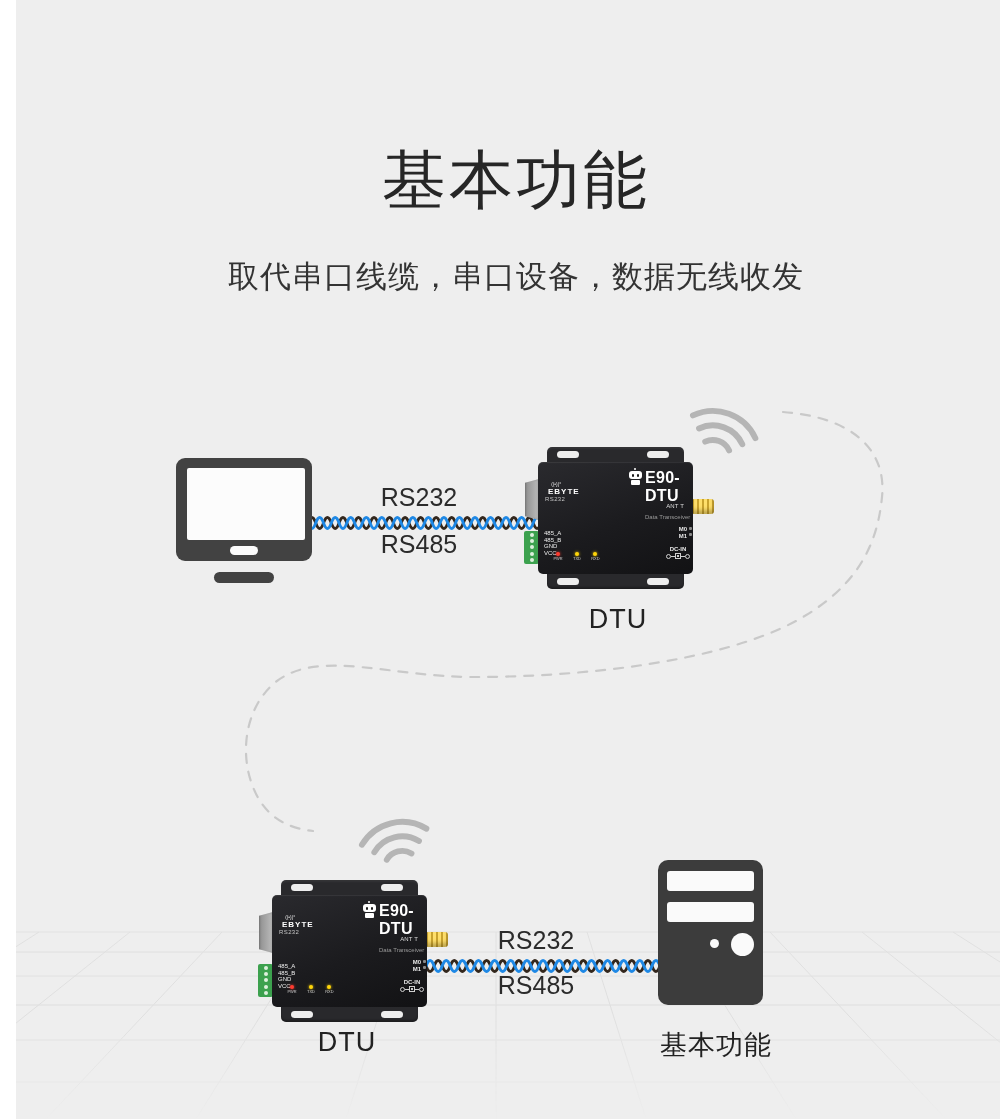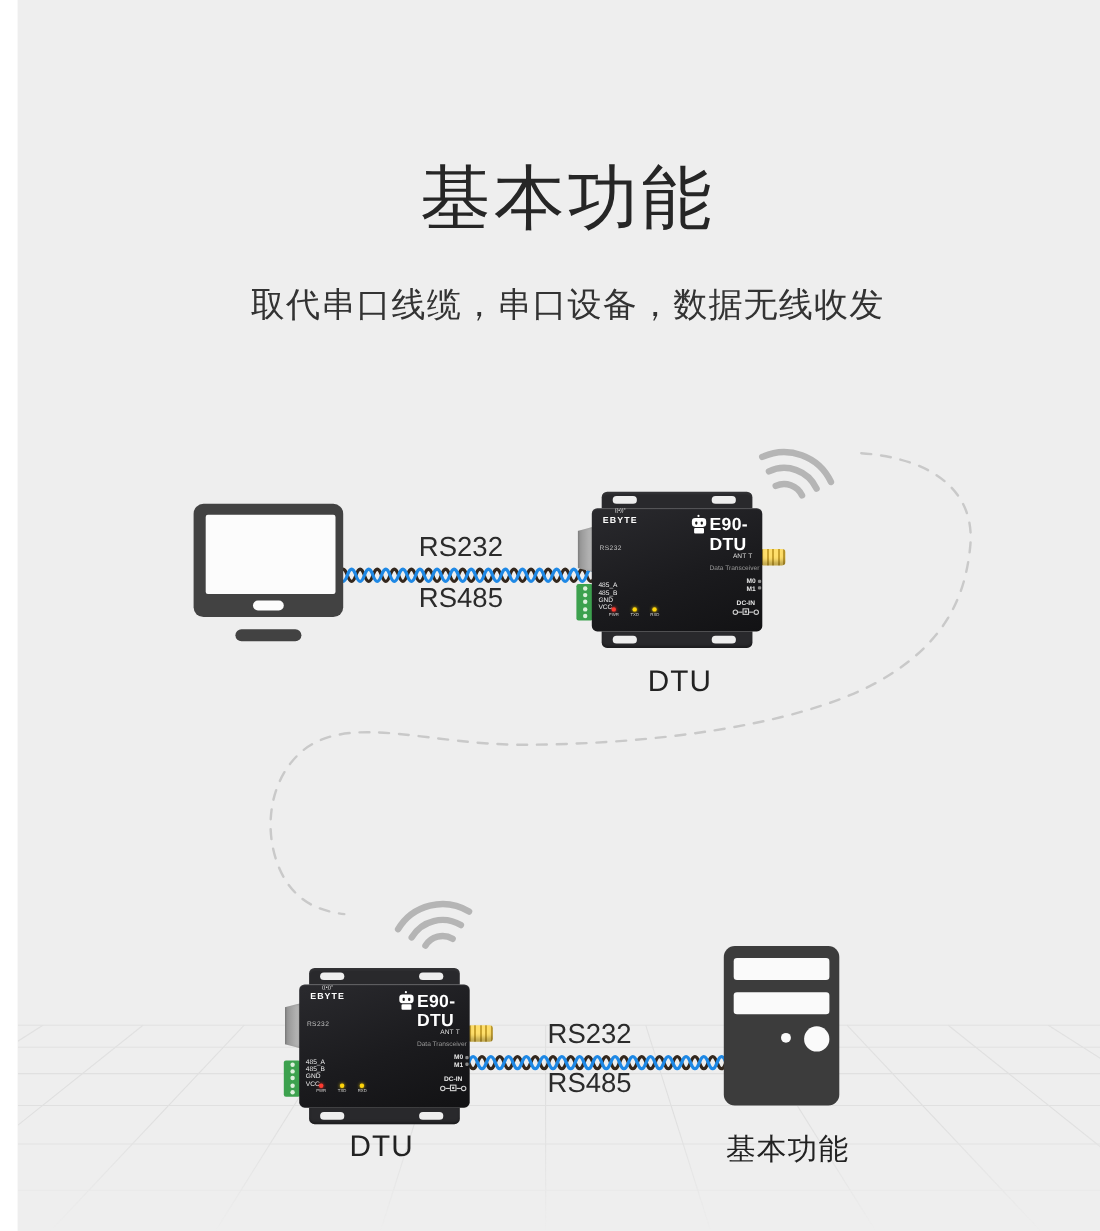--- a/index.html
+++ b/index.html
@@ -65,21 +65,21 @@
          background:linear-gradient(90deg,#8f8f8f,#bdbdbd);
          clip-path:polygon(0 9%,100% 0,100% 100%,0 91%);
          box-shadow:inset 0 0 3px rgba(0,0,0,.4); }
   .tblock { position:absolute; left:-14px; top:69px; width:15px; height:33px;
             background:#3ca14e; border-radius:2px; display:flex; flex-direction:column;
             justify-content:space-evenly; align-items:center; }
   .tdot { width:4px; height:4px; border-radius:50%; background:#ddf0dd; }
   .dtu-body { position:absolute; inset:0; border-radius:5px; z-index:1;
               background:linear-gradient(160deg,#2a2a2e 0%,#1b1b1e 55%,#121214 100%);
               box-shadow:inset 0 1px 1px rgba(255,255,255,.08); }
-  .ebyte { position:absolute; left:10px; top:1px; text-align:center; color:#fff; }
+  .ebyte { position:absolute; left:10px; top:20px; color:#fff; }
   .ebyte-ant { display:block; font-size:6px; line-height:5px; color:#e8e8e8; transform:scale(.8); }
   .ebyte-name { display:block; font-size:8px; font-weight:bold; letter-spacing:1px; line-height:9px; }
   .model { position:absolute; left:91px; top:7px; display:flex; gap:3px; align-items:flex-start; }
   .robot { display:inline-flex; flex-direction:column; align-items:center; width:14px; padding-top:2px; }
   .robot-head { width:13px; height:8px; background:#fff; border-radius:3px; display:flex;
                 justify-content:center; align-items:center; gap:3px; position:relative; }
   .robot-head::before { content:""; position:absolute; top:-3px; left:5px; width:2px; height:2px;
                         background:#fff; border-radius:50%; }
   .eye { width:2px; height:3px; background:#1a1a1a; border-radius:1px; }
   .robot-body { width:9px; height:5px; background:#fff; border-radius:1px; margin-top:1px; }

